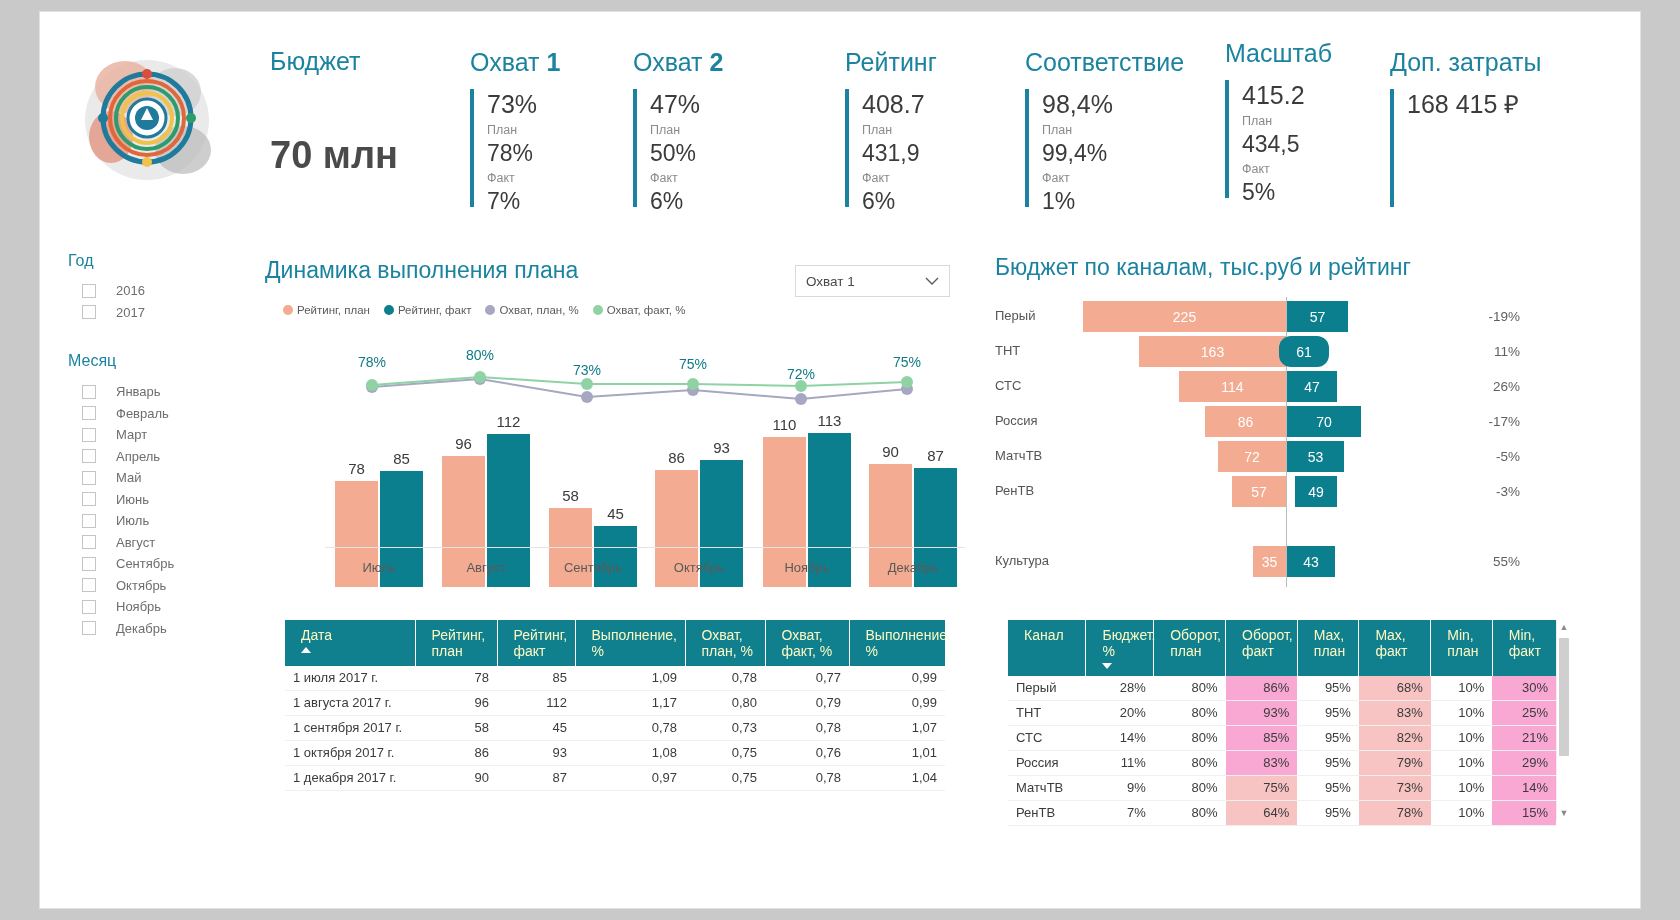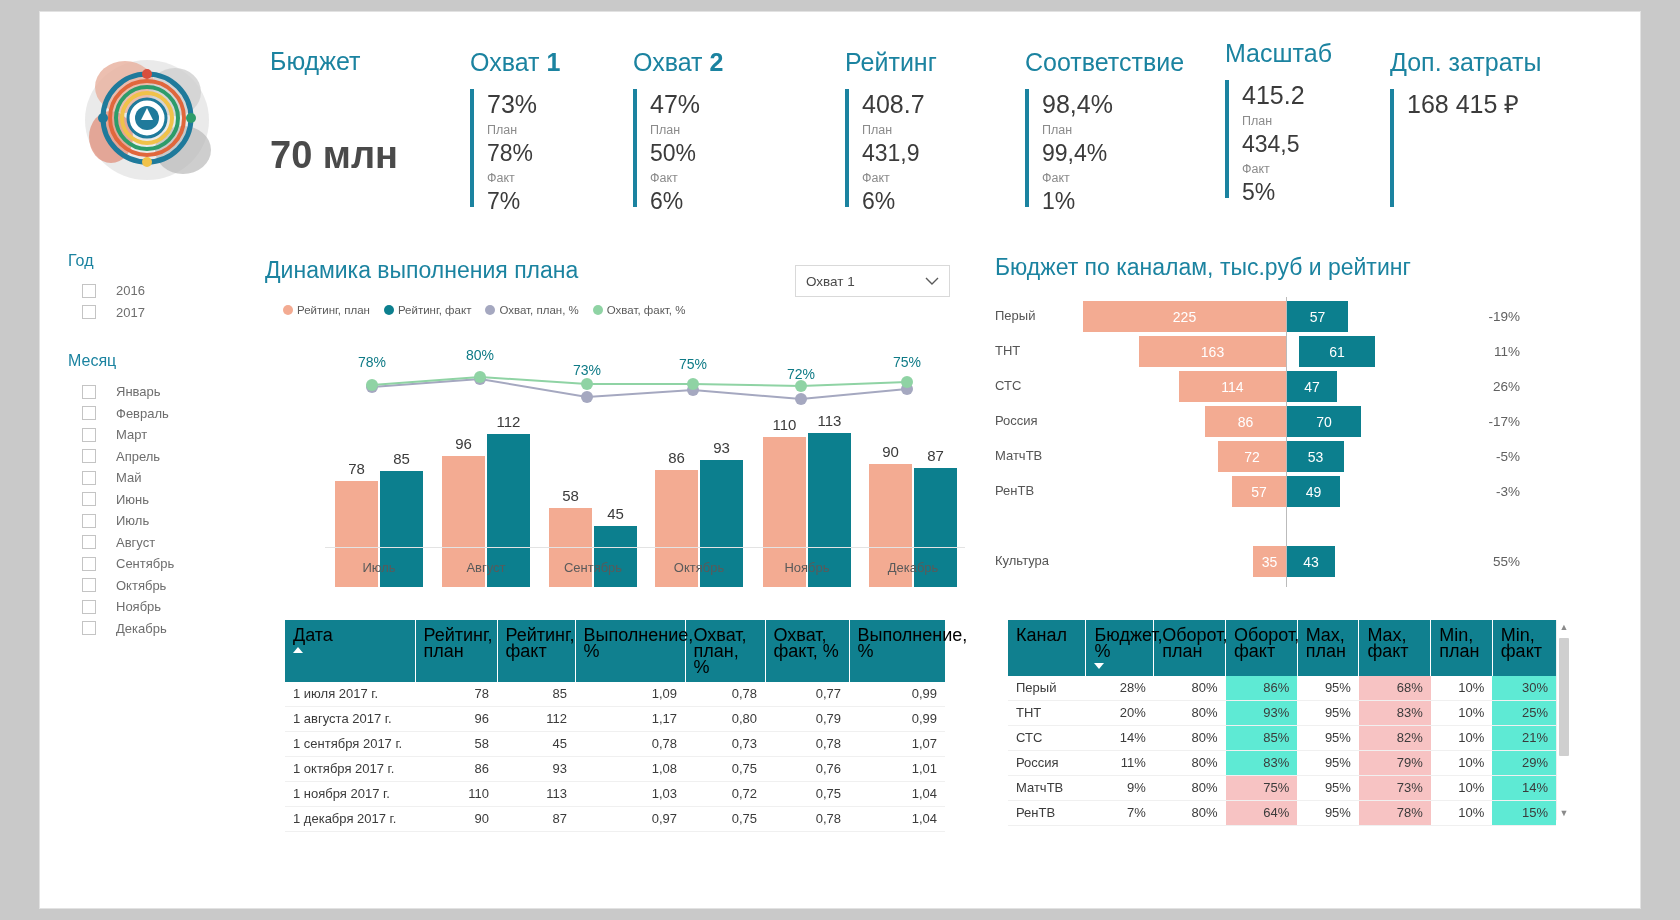--- a/index.html
+++ b/index.html
@@ -196,26 +196,26 @@
   .fnl-axis {
     position: absolute;
     width: 1px;
     background: #bbbbbb;
   }
 
   
   .tbl { position: absolute; border-collapse: collapse; table-layout: fixed; }
   .tbl th {
     background: #10808f;
-    color: #000000;
+    color: #fef9c3;
     font-weight: normal;
-    font-size: 18px;
+    font-size: 14px;
     text-align: left;
     vertical-align: top;
-    padding: 7px 8px 7px 8px;
+    padding: 7px 8px 7px 16px;
     border-right: 1px solid #ffffff;
     line-height: 16px;
   }
   .tbl th:last-child { border-right: none; }
   .tbl td {
     font-size: 13px;
     color: #3b3b3b;
     padding: 4px 8px;
     border-bottom: 1px solid #f0f0f0;
     white-space: nowrap;
@@ -235,21 +235,21 @@
     content: "";
     display: block;
     width: 0; height: 0;
     margin-top: 4px;
     border-left: 5px solid transparent;
     border-right: 5px solid transparent;
     border-top: 6px solid #ffffff;
   }
   .pos { color: #9dc38f; }
   .neg { color: #f0706e; }
-  .cell-green { background: #5eead4; }
+  .cell-green { background: #f9a8d4; }
   .cell-red { background: #f7c3c3; }
 
   
   .vscroll {
     position: absolute;
     width: 14px;
     background: #ffffff;
     border-left: 1px solid #eeeeee;
   }
   .vscroll .arrow {
@@ -553,21 +553,21 @@
             <span class="fnl-val">57</span>
           </div>
         <div class="fnl-pct" style="left:455px; top:8px; width:70px; text-align:right;">-19%</div>
       </div>
 
       <div class="fnl-row" style="top:39px; height:31px;">
         <div class="fnl-name" style="left:0; top:7px;">ТНТ</div>
         <div class="fnl-bar plan" style="left:144px; width:147px; height:31px;">
             <span class="fnl-val">163</span>
           </div>
-        <div class="fnl-bar fact" style="left:304px; width:76px; height:31px;">
+        <div class="fnl-bar fact" style="left:284px; width:50px; height:31px;border-radius:12px;">
             <span class="fnl-val">61</span>
           </div>
         <div class="fnl-pct" style="left:455px; top:8px; width:70px; text-align:right;">11%</div>
       </div>
 
       <div class="fnl-row" style="top:74px; height:31px;">
         <div class="fnl-name" style="left:0; top:7px;">СТС</div>
         <div class="fnl-bar plan" style="left:184px; width:107px; height:31px;">
             <span class="fnl-val">114</span>
           </div>
@@ -597,21 +597,21 @@
             <span class="fnl-val">53</span>
           </div>
         <div class="fnl-pct" style="left:455px; top:8px; width:70px; text-align:right;">-5%</div>
       </div>
 
       <div class="fnl-row" style="top:179px; height:31px;">
         <div class="fnl-name" style="left:0; top:7px;">РенТВ</div>
         <div class="fnl-bar plan" style="left:237px; width:54px; height:31px;">
             <span class="fnl-val">57</span>
           </div>
-        <div class="fnl-bar fact" style="left:292px; width:53px; height:31px;text-align:center;">
+        <div class="fnl-bar fact" style="left:300px; width:42px; height:31px;text-align:center;">
             <span class="fnl-val">49</span>
           </div>
         <div class="fnl-pct" style="left:455px; top:8px; width:70px; text-align:right;">-3%</div>
       </div>
 
 
       <div class="fnl-row" style="top:249px; height:31px;">
         <div class="fnl-name" style="left:0; top:7px;">Культура</div>
         <div class="fnl-bar plan" style="left:258px; width:33px; height:31px;">
             <span class="fnl-val">35</span>
@@ -673,29 +673,20 @@
           <td class="num pos">1,07</td>
         </tr>
         <tr>
           <td>1 октября 2017 г.</td>
           <td class="num">86</td>
           <td class="num">93</td>
           <td class="num pos">1,08</td>
           <td class="num">0,75</td>
           <td class="num">0,76</td>
           <td class="num pos">1,01</td>
-        </tr>
-        <tr>
-          <td>1 ноября 2017 г.</td>
-          <td class="num">110</td>
-          <td class="num">113</td>
-          <td class="num pos">1,03</td>
-          <td class="num">0,72</td>
-          <td class="num">0,75</td>
-          <td class="num pos">1,04</td>
         </tr>
         <tr>
           <td>1 декабря 2017 г.</td>
           <td class="num">90</td>
           <td class="num">87</td>
           <td class="num neg">0,97</td>
           <td class="num">0,75</td>
           <td class="num">0,78</td>
           <td class="num pos">1,04</td>
         </tr>

